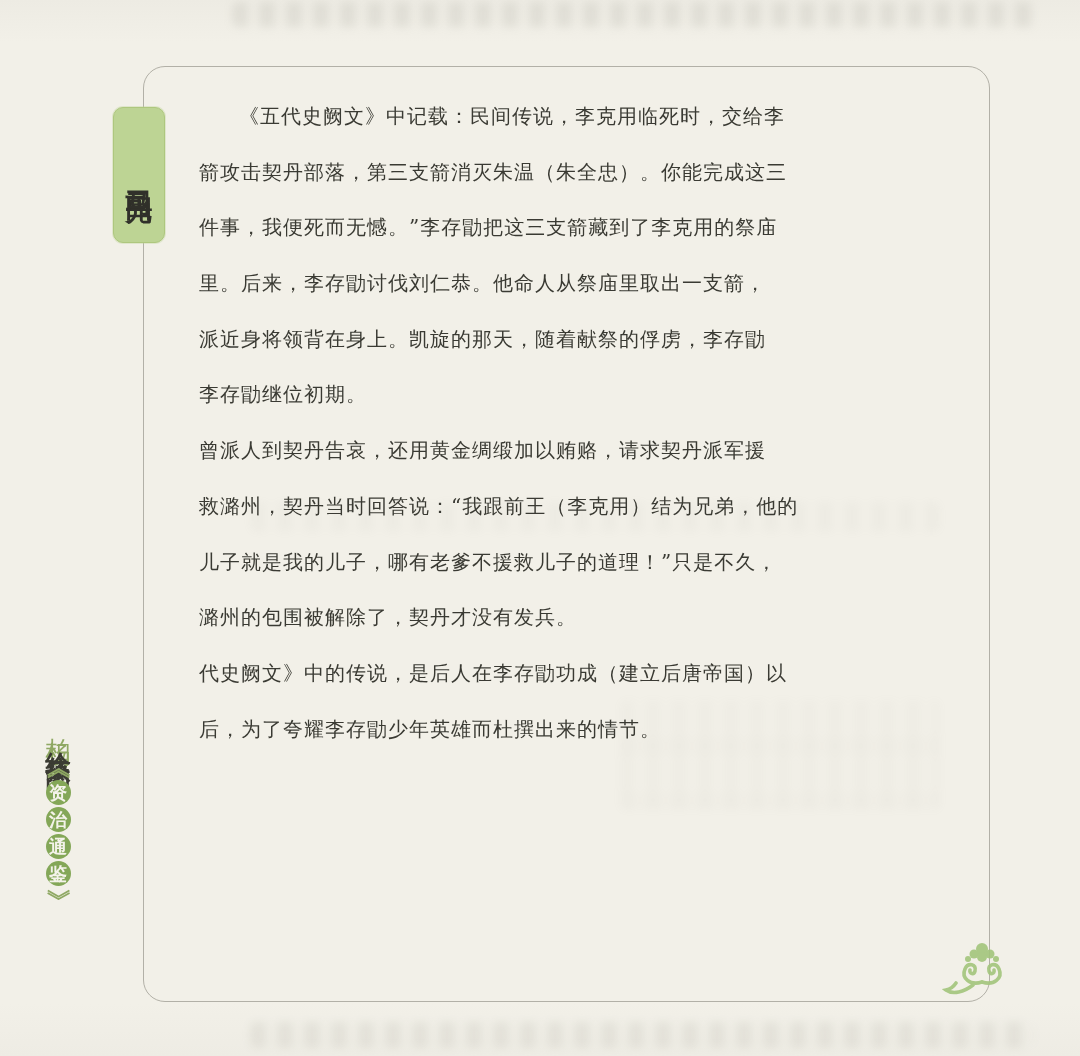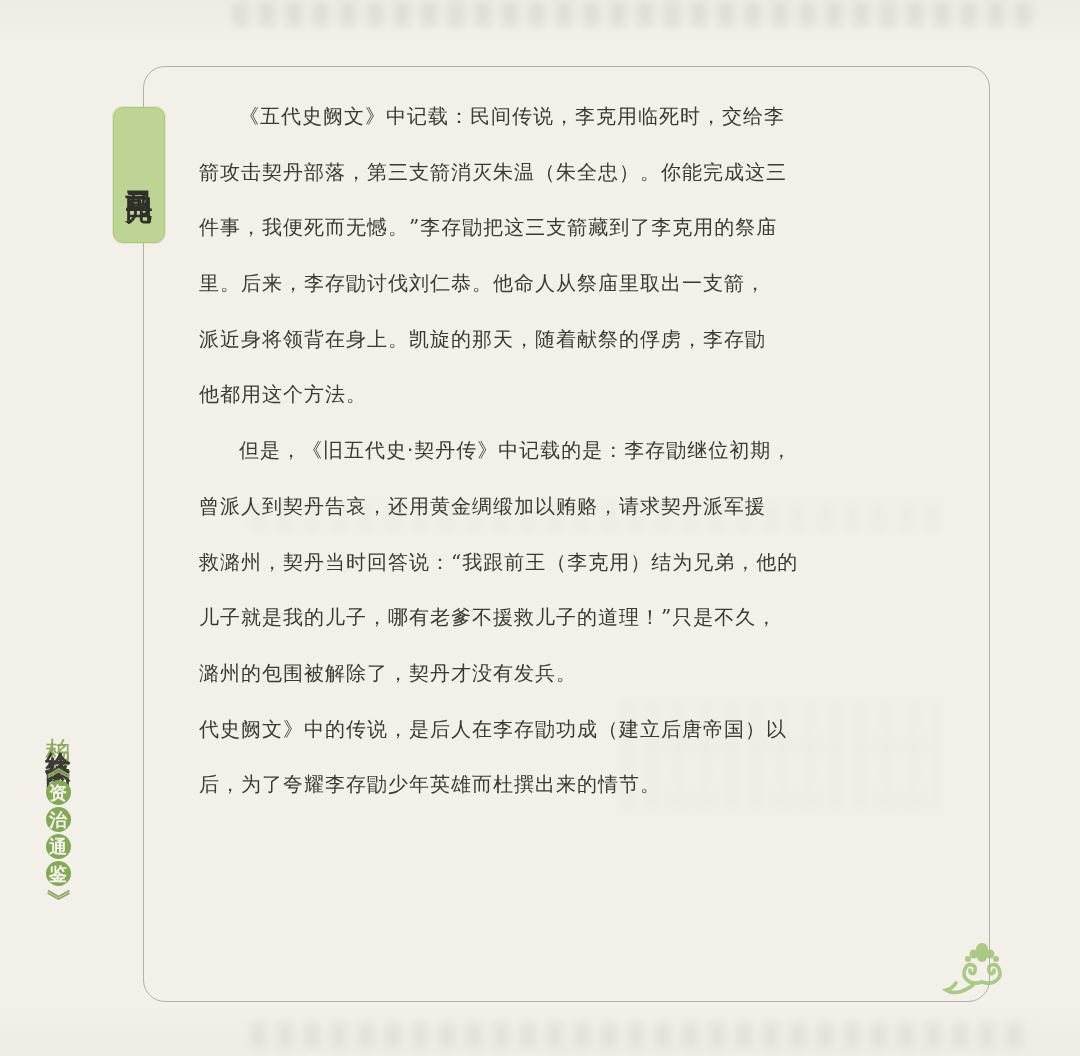--- a/index.html
+++ b/index.html
@@ -84,22 +84,21 @@
   <div class="sima-label">
     <span>司马光曰</span>
   </div>
 
   <div class="content">
     <div class="line para-start">《五代史阙文》中记载：民间传说，李克用临死时，交给李</div>
     <div class="line">箭攻击契丹部落，第三支箭消灭朱温（朱全忠）。你能完成这三</div>
     <div class="line">件事，我便死而无憾。”李存勖把这三支箭藏到了李克用的祭庙</div>
     <div class="line">里。后来，李存勖讨伐刘仁恭。他命人从祭庙里取出一支箭，</div>
     <div class="line">派近身将领背在身上。凯旋的那天，随着献祭的俘虏，李存勖</div>
-    <div class="line">他都用这个方法。</div>
-    <div class="line para-start">但是，《旧五代史·契丹传》中记载的是：李存勖继位初期，</div>
+    <div class="line">李存勖继位初期。</div>
     <div class="line">曾派人到契丹告哀，还用黄金绸缎加以贿赂，请求契丹派军援</div>
     <div class="line">救潞州，契丹当时回答说：“我跟前王（李克用）结为兄弟，他的</div>
     <div class="line">儿子就是我的儿子，哪有老爹不援救儿子的道理！”只是不久，</div>
     <div class="line">潞州的包围被解除了，契丹才没有发兵。</div>
     <div class="line">代史阙文》中的传说，是后人在李存勖功成（建立后唐帝国）以</div>
     <div class="line">后，为了夸耀李存勖少年英雄而杜撰出来的情节。</div>
   </div>
 
   <div class="sidebar">
     <div class="author vtext">柏杨</div>

